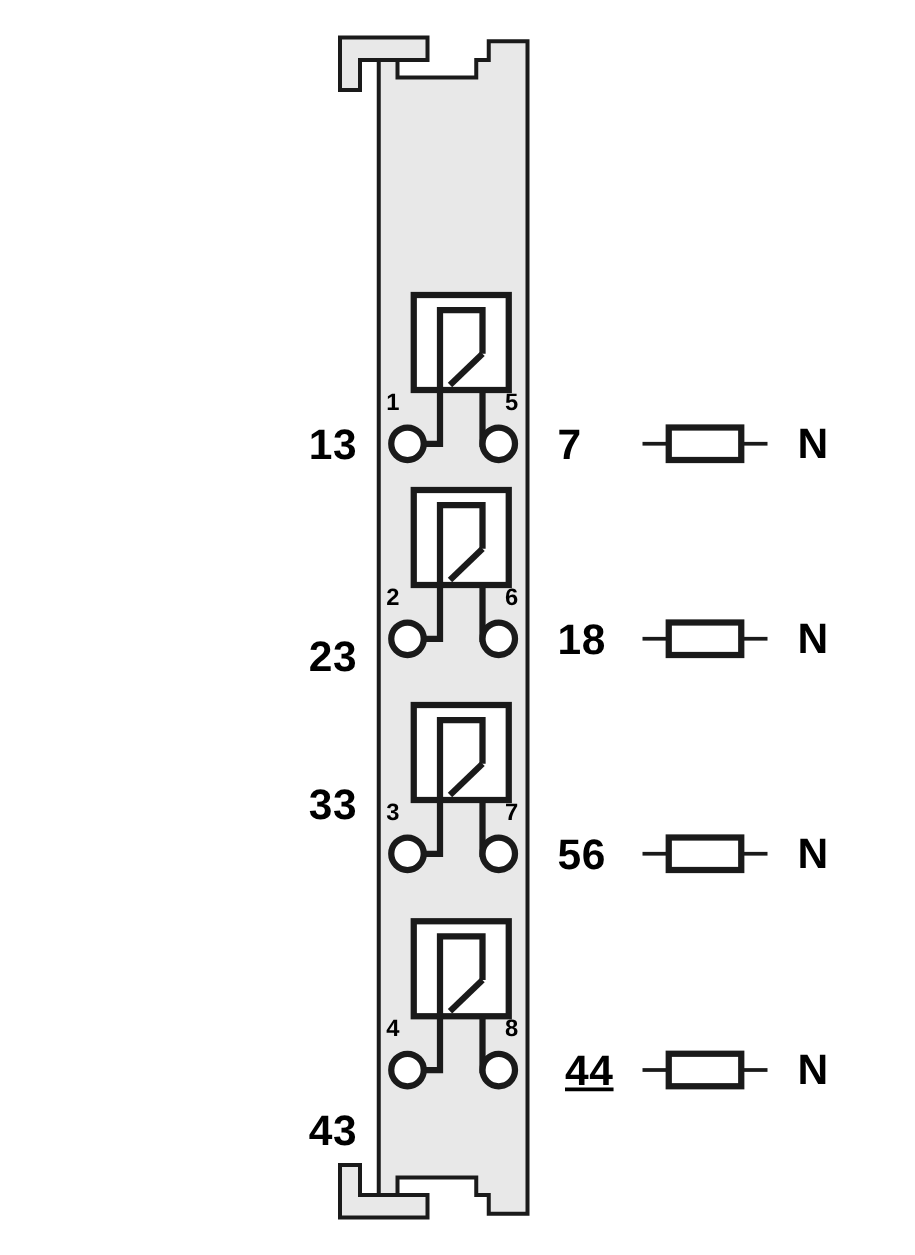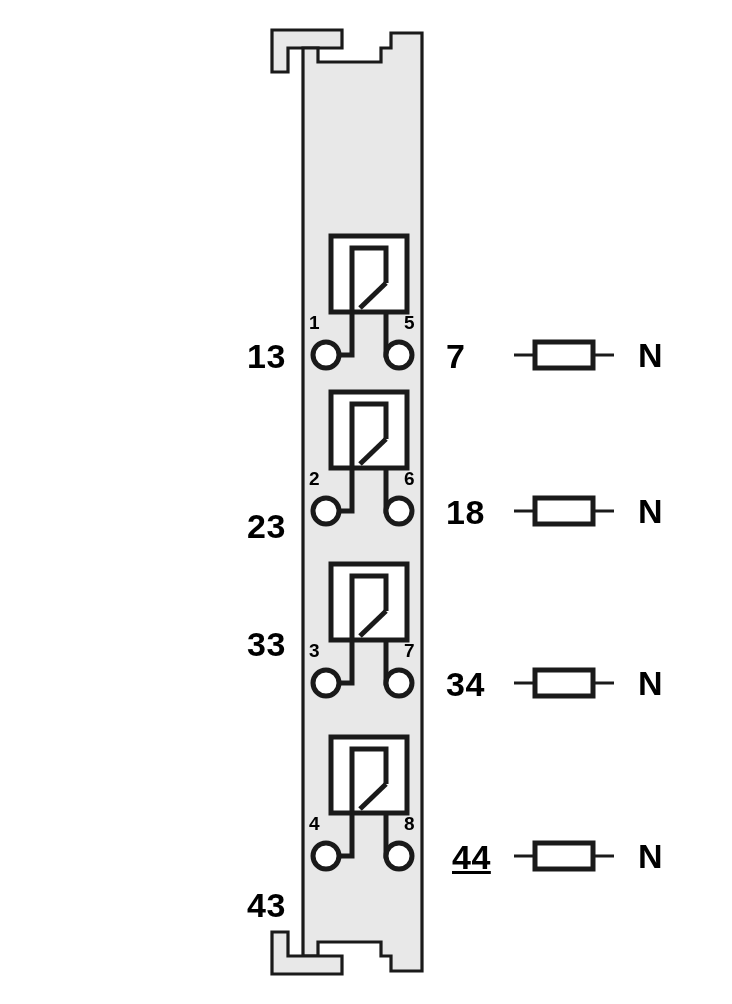--- a/index.html
+++ b/index.html
@@ -154,21 +154,21 @@
 
   <div class="lbl lbl-big" style="left:247px; top:509px;">23</div>
   <div class="lbl lbl-small" style="left:309px; top:469px;">2</div>
   <div class="lbl lbl-small" style="left:404px; top:469px;">6</div>
   <div class="lbl lbl-big" style="left:446px; top:495px;">18</div>
   <div class="lbl lbl-n" style="left:638px; top:494px;">N</div>
 
   <div class="lbl lbl-big" style="left:247px; top:627px;">33</div>
   <div class="lbl lbl-small" style="left:309px; top:641px;">3</div>
   <div class="lbl lbl-small" style="left:404px; top:641px;">7</div>
-  <div class="lbl lbl-big" style="left:446px; top:667px;">34</div>
+  <div class="lbl lbl-big" style="left:446px; top:667px;">56</div>
   <div class="lbl lbl-n" style="left:638px; top:666px;">N</div>
 
   <div class="lbl lbl-big" style="left:247px; top:840px;margin-top:48px;">43</div>
   <div class="lbl lbl-small" style="left:309px; top:814px;">4</div>
   <div class="lbl lbl-small" style="left:404px; top:814px;">8</div>
   <div class="lbl lbl-big" style="left:452px; top:840px;text-decoration:underline;">44</div>
   <div class="lbl lbl-n" style="left:638px; top:839px;">N</div>
 
 </div>
 

